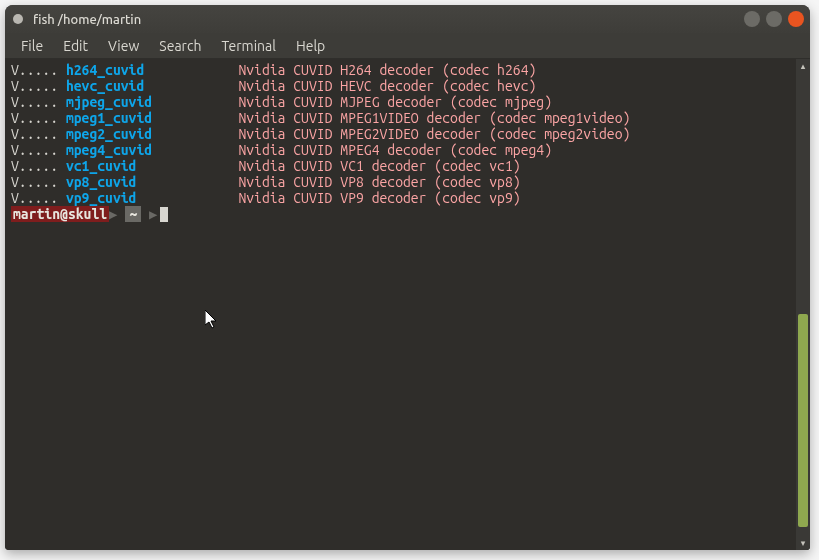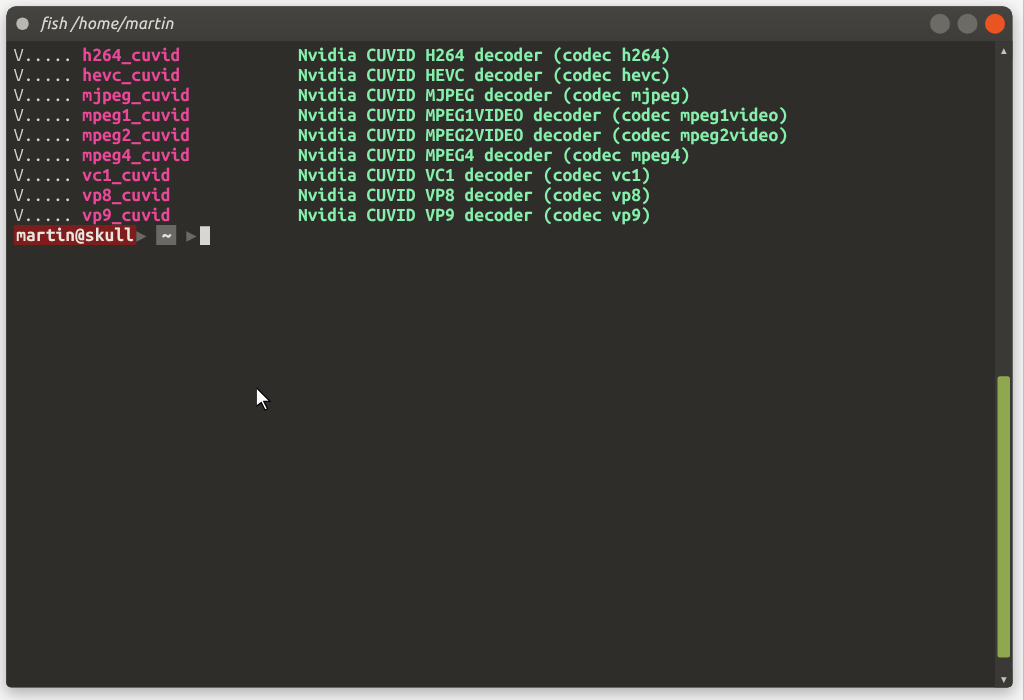--- a/index.html
+++ b/index.html
@@ -29,21 +29,20 @@
     }
     .titlebar {
       height: 28px;
       background: linear-gradient(to bottom, #454440, #3e3d39);
       display: flex;
       align-items: center;
       padding: 0 8px;
       color: #d8d6d0;
       font-size: 13px;
       position: relative;
-      font-style: italic;
     }
     .titlebar-icon {
       width: 10px;
       height: 10px;
       border-radius: 50%;
       background: #cfcdc6;
       margin-right: 10px;
       flex-shrink: 0;
       opacity: 0.85;
     }
@@ -101,22 +100,22 @@
       font-size: 14px;
       line-height: 16px;
       color: #d8d6d0;
       white-space: pre;
       overflow: hidden;
     }
     .line {
       display: block;
     }
     .flags { color: #d8d6d0; }
-    .codec-name { color: #ec4899; font-weight: bold; text-align: center; }
-    .desc { color: #86efac; font-weight: bold; }
+    .codec-name { color: #0ea5e9; font-weight: bold; text-align: center; }
+    .desc { color: #fca5a5; }
     .prompt-user { background: #7f1d1d; color: #e8e6df; padding: 0 2px; font-weight: bold; }
     .prompt-sep { color: #6a6965; }
     .prompt-path { background: #6a6965; color: #e8e6df; padding: 0 4px; font-weight: bold; }
     .prompt-arrow { color: #6a6965; }
     .cursor-block {
       display: inline-block;
       width: 8px;
       height: 15px;
       background: #d8d6d0;
       vertical-align: text-bottom;
@@ -172,20 +171,28 @@
   <div class="titlebar">
     <div class="titlebar-icon"></div>
     <div class="titlebar-text">fish  /home/martin</div>
     <div class="window-controls">
       <div class="ctrl min"></div>
       <div class="ctrl max"></div>
       <div class="ctrl close"></div>
     </div>
   </div>
 
+  <div class="menubar">
+    <div class="menu-item">File</div>
+    <div class="menu-item">Edit</div>
+    <div class="menu-item">View</div>
+    <div class="menu-item">Search</div>
+    <div class="menu-item">Terminal</div>
+    <div class="menu-item">Help</div>
+  </div>
 
   <div class="terminal-area">
     <div class="terminal" id="terminal"><span class="line"><span class="flags">V..... </span><span class="codec-name">h264_cuvid</span>            <span class="desc">Nvidia CUVID H264 decoder (codec h264)</span></span><span class="line"><span class="flags">V..... </span><span class="codec-name">hevc_cuvid</span>            <span class="desc">Nvidia CUVID HEVC decoder (codec hevc)</span></span><span class="line"><span class="flags">V..... </span><span class="codec-name">mjpeg_cuvid</span>           <span class="desc">Nvidia CUVID MJPEG decoder (codec mjpeg)</span></span><span class="line"><span class="flags">V..... </span><span class="codec-name">mpeg1_cuvid</span>           <span class="desc">Nvidia CUVID MPEG1VIDEO decoder (codec mpeg1video)</span></span><span class="line"><span class="flags">V..... </span><span class="codec-name">mpeg2_cuvid</span>           <span class="desc">Nvidia CUVID MPEG2VIDEO decoder (codec mpeg2video)</span></span><span class="line"><span class="flags">V..... </span><span class="codec-name">mpeg4_cuvid</span>           <span class="desc">Nvidia CUVID MPEG4 decoder (codec mpeg4)</span></span><span class="line"><span class="flags">V..... </span><span class="codec-name">vc1_cuvid</span>             <span class="desc">Nvidia CUVID VC1 decoder (codec vc1)</span></span><span class="line"><span class="flags">V..... </span><span class="codec-name">vp8_cuvid</span>             <span class="desc">Nvidia CUVID VP8 decoder (codec vp8)</span></span><span class="line"><span class="flags">V..... </span><span class="codec-name">vp9_cuvid</span>             <span class="desc">Nvidia CUVID VP9 decoder (codec vp9)</span></span><span class="line"><span class="prompt-user">martin@skull</span><span class="prompt-sep">▶</span> <span class="prompt-path">~</span> <span class="prompt-arrow">▶</span><span class="cursor-block"></span></span></div>
 
     <div class="scrollbar">
       <div class="scroll-arrow up">▴</div>
       <div class="scroll-track">
         <div class="scroll-thumb"></div>
       </div>
       <div class="scroll-arrow down">▾</div>

